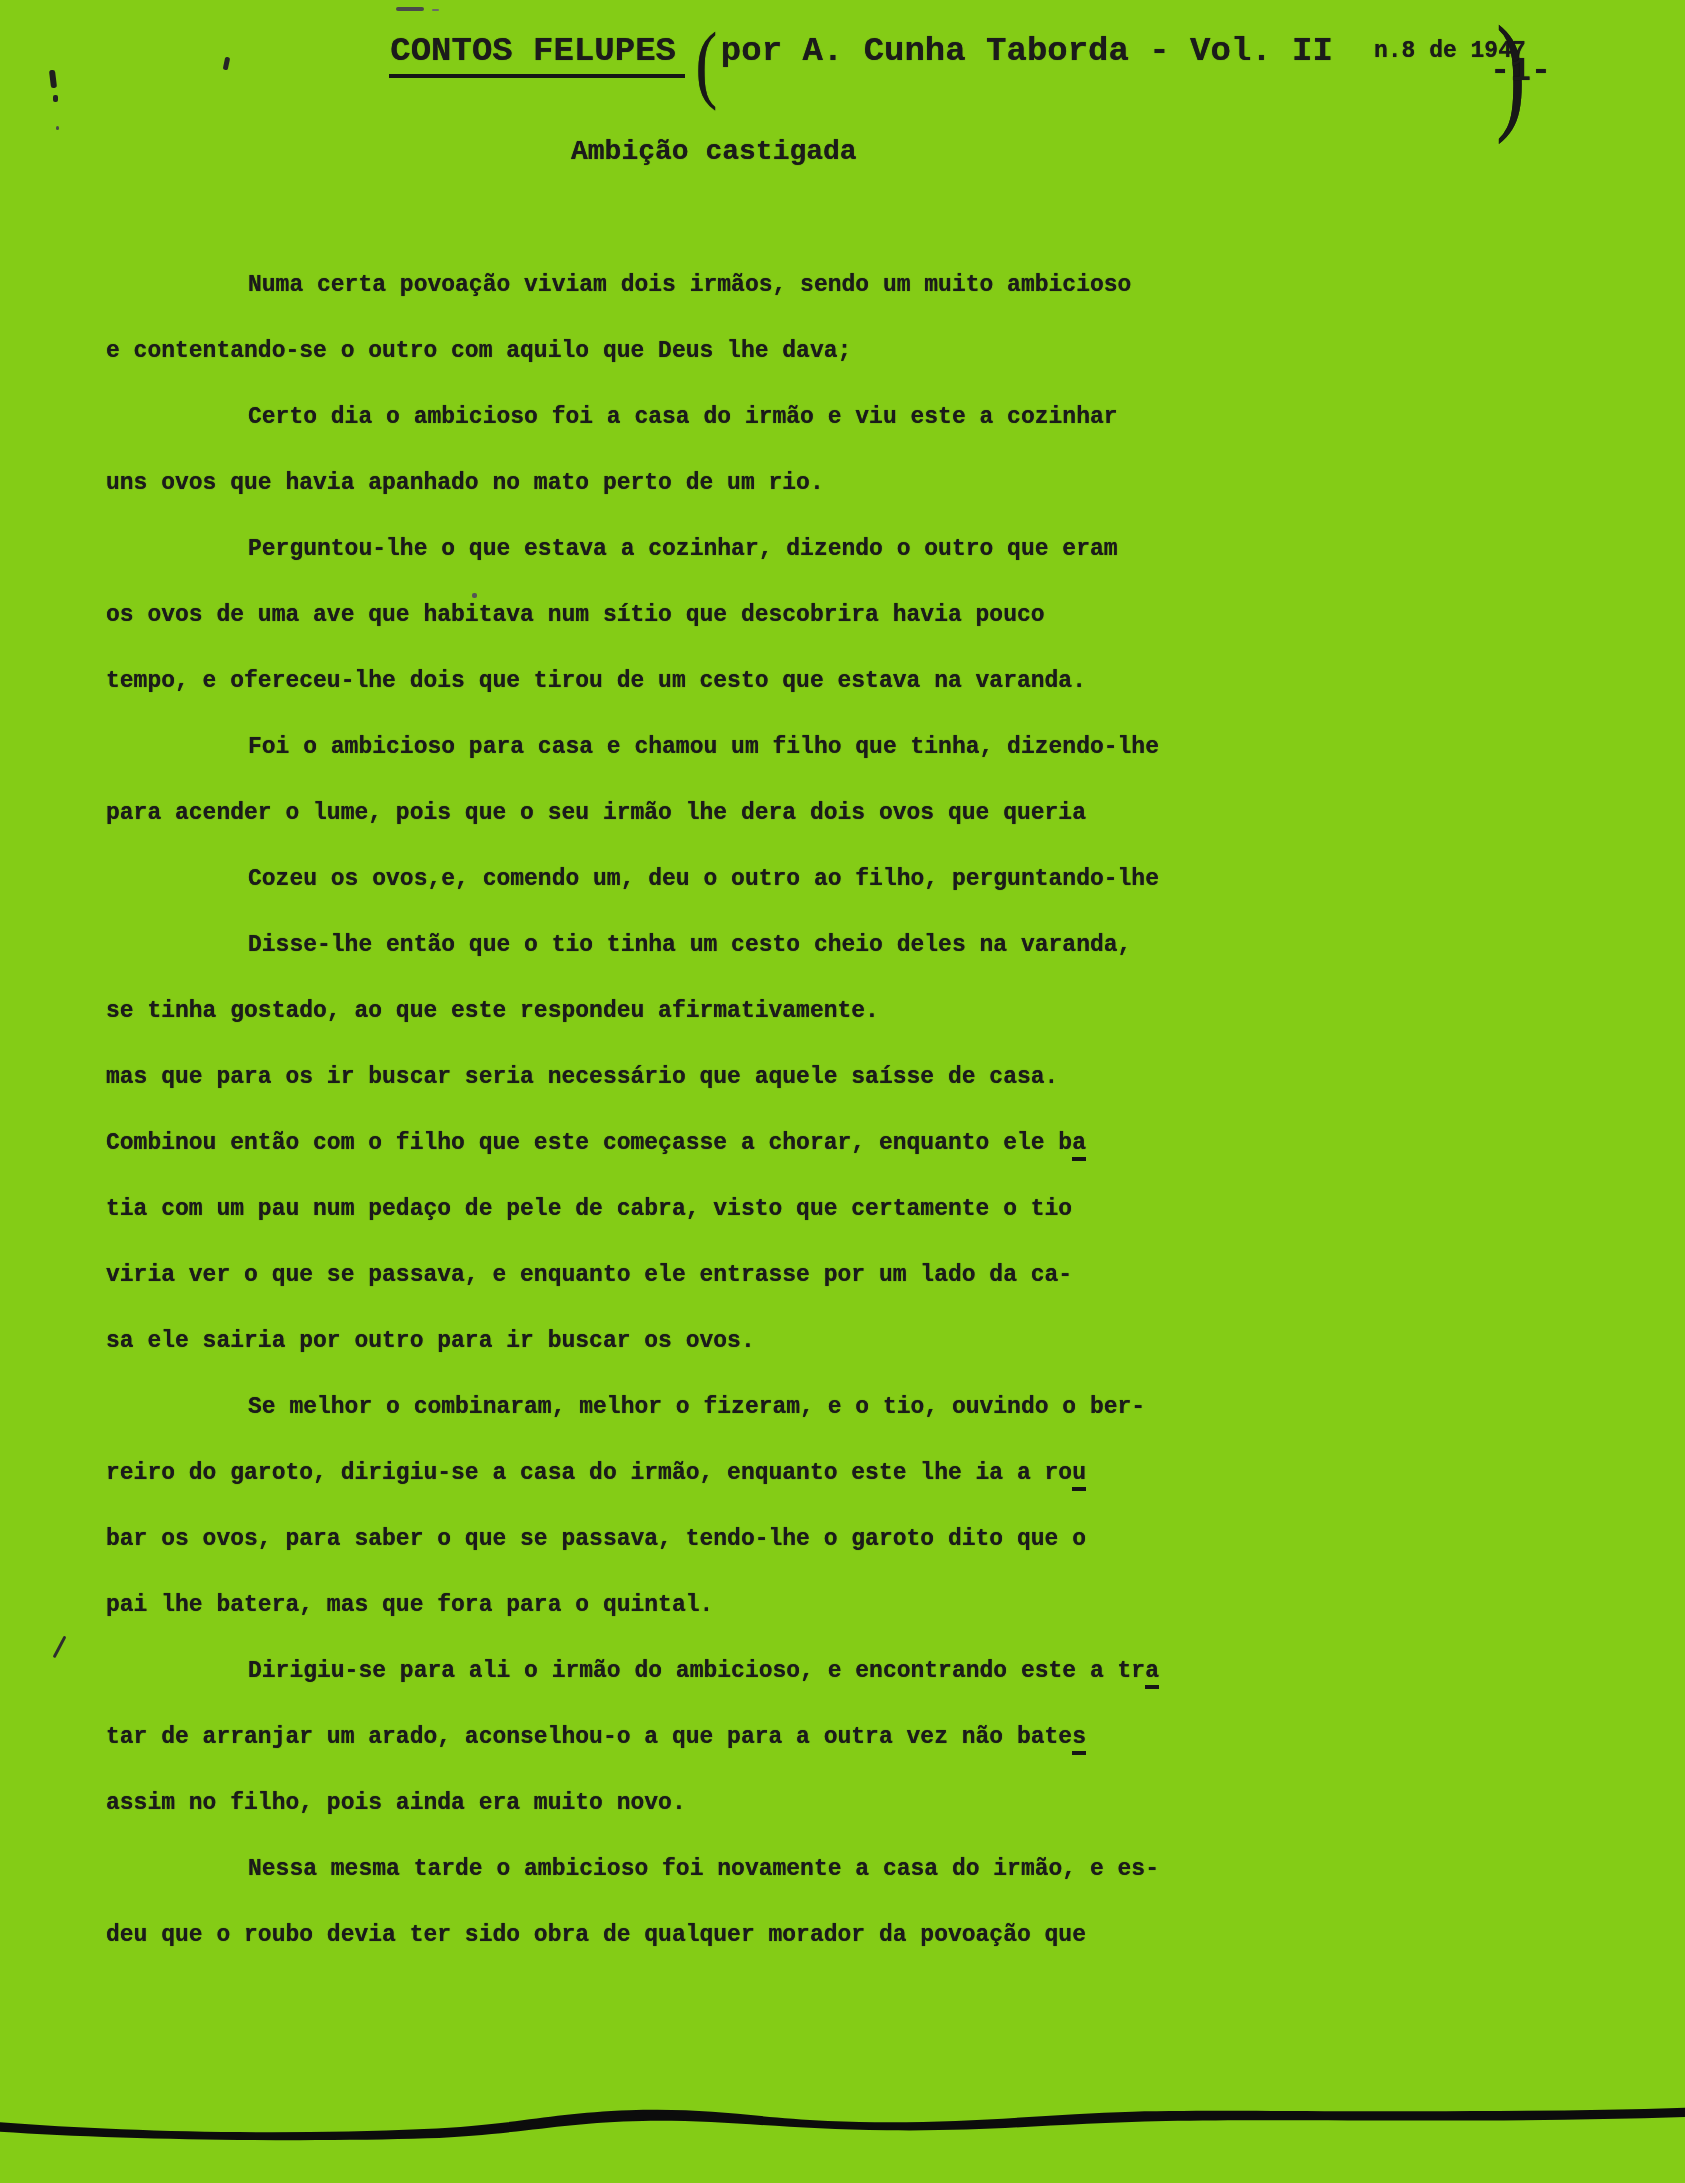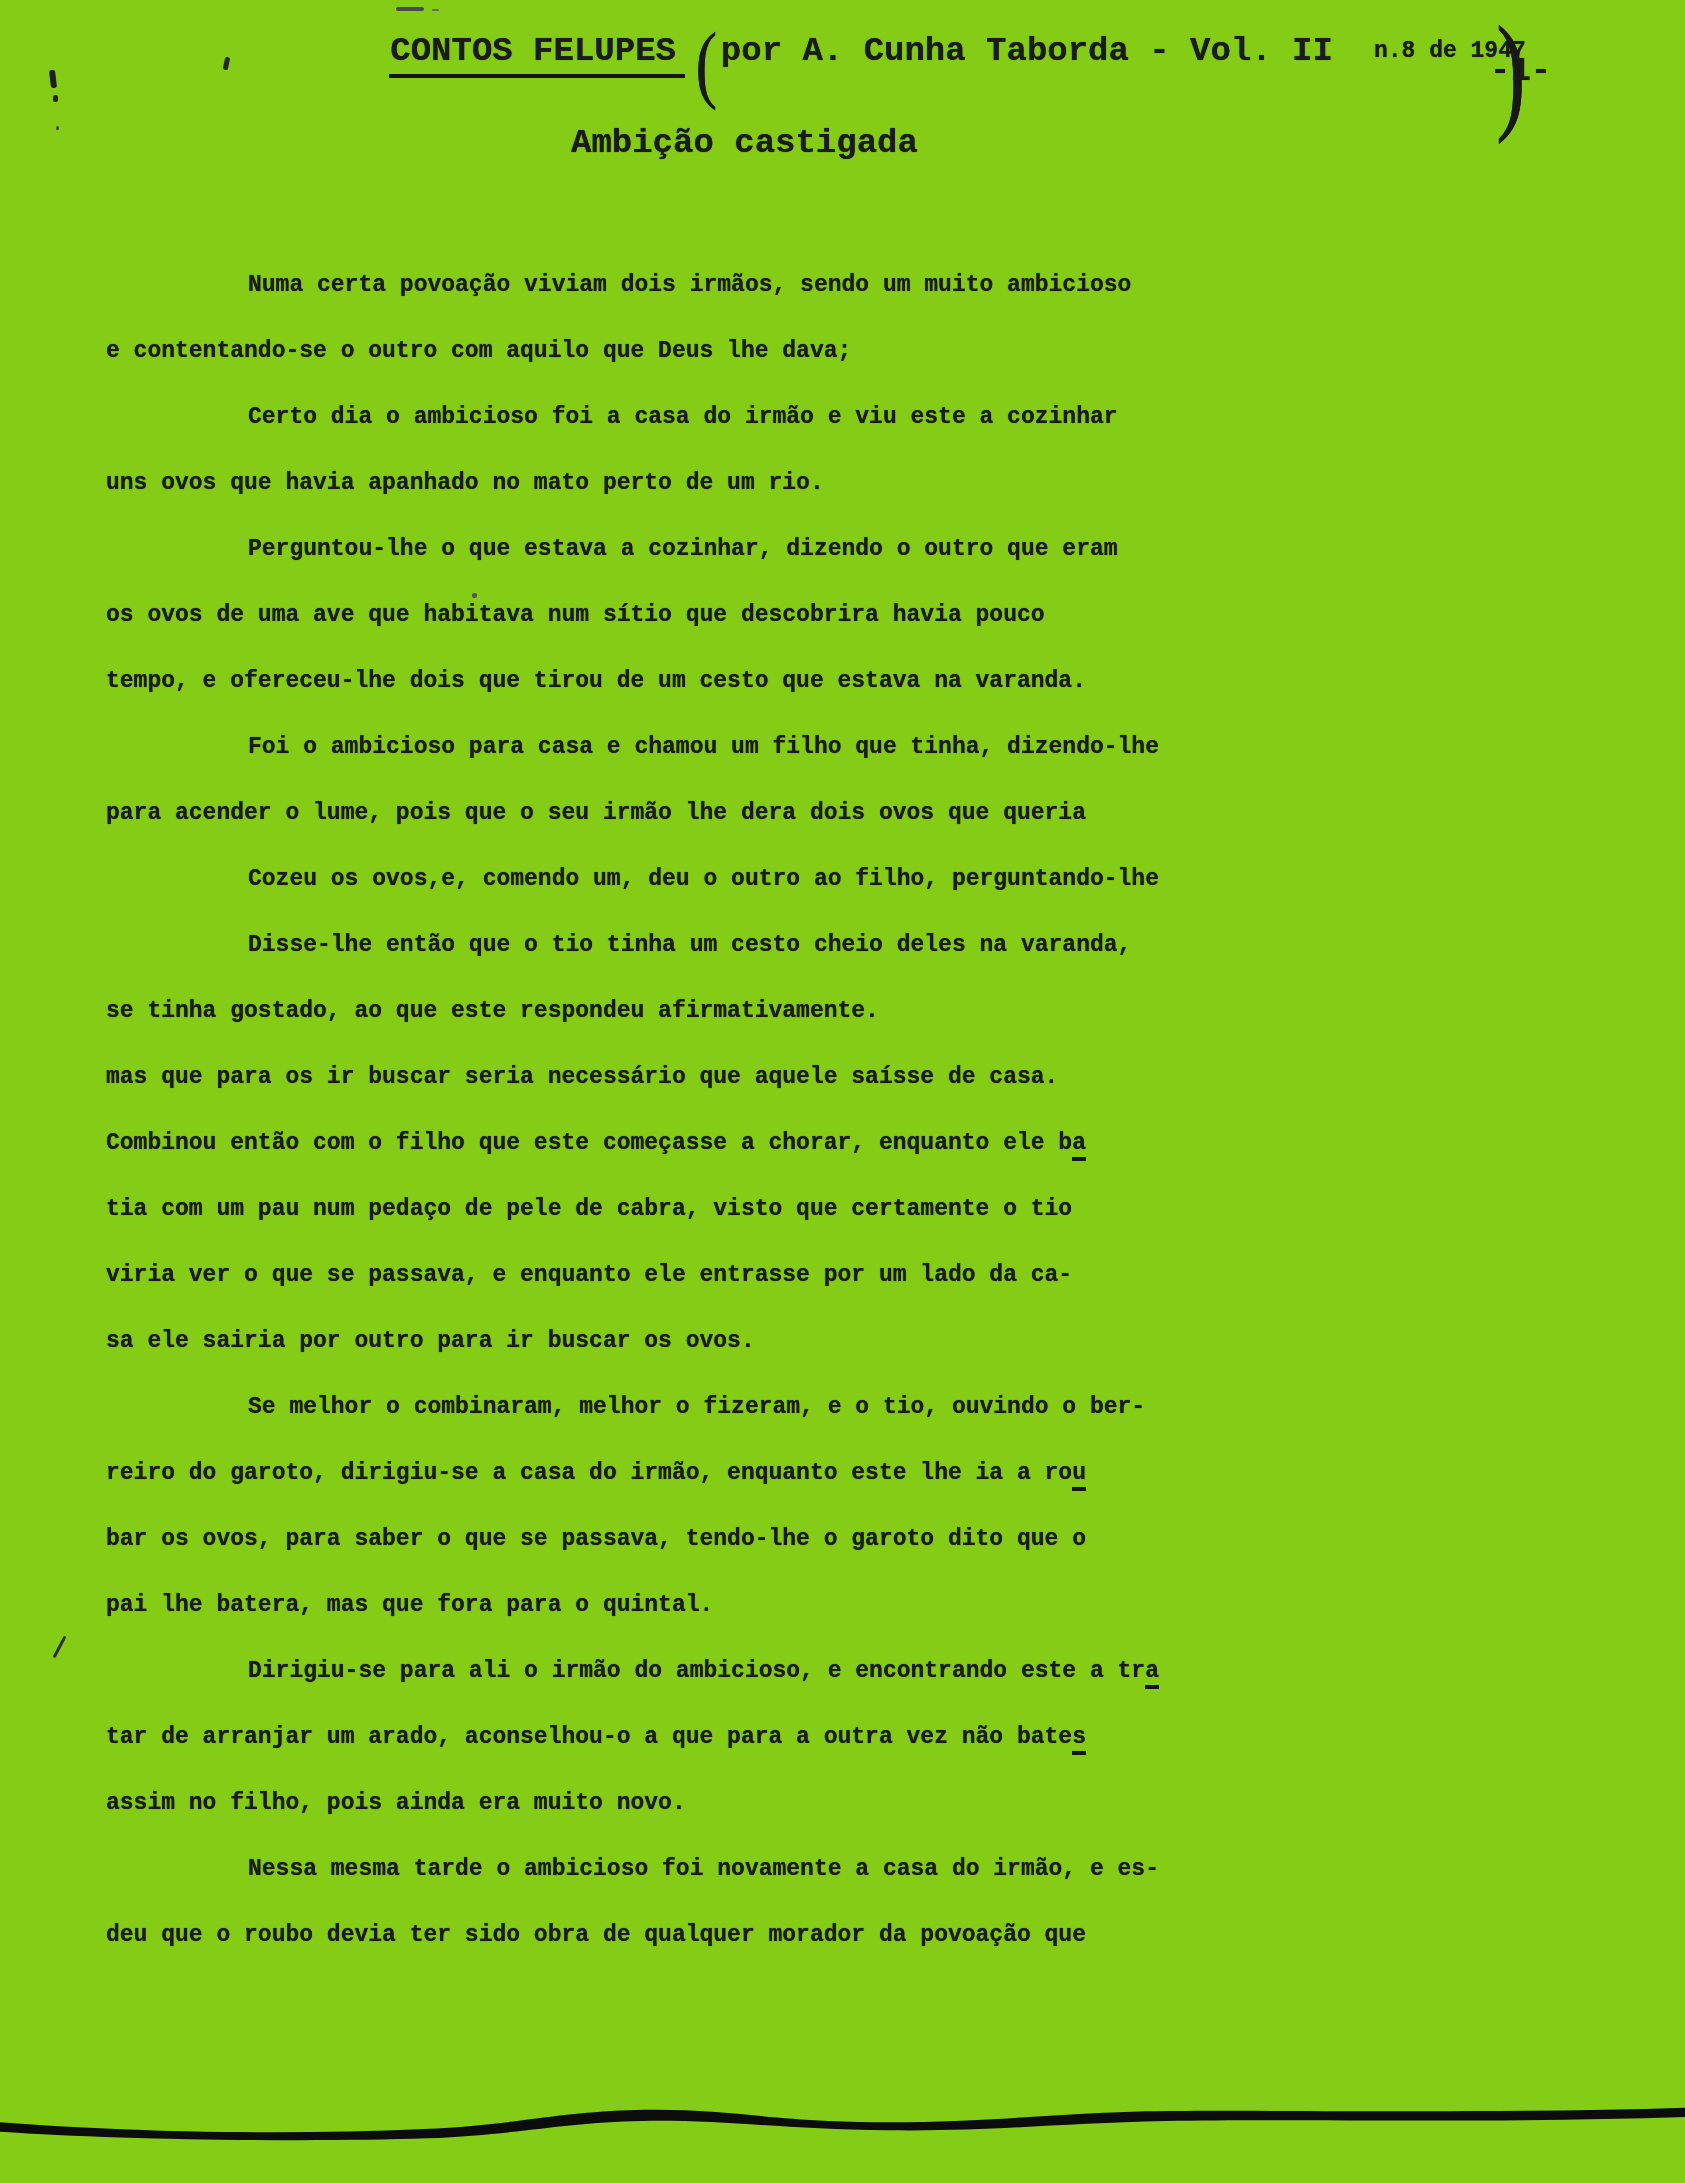--- a/index.html
+++ b/index.html
@@ -25,21 +25,21 @@
     padding:0 9.3px 2.6px 1.3px;
     margin-right:6.6px;
   }
   .paren{font-family:"Liberation Serif",serif;font-weight:400;color:#181818;}
   .paren-open{font-size:87px;line-height:69px;margin-top:-2.6px;transform:scaleX(.75);}
   .paren-close{font-size:131px;line-height:85px;margin-top:-1.3px;margin-left:4px;transform:scaleX(.68);}
   .byline-col{display:flex;flex-direction:row;}
   .byline-l1{font-size:34px;line-height:41px;}
   .byline-l2{font-size:23px;line-height:41px;text-align:right;transform:translateX(41px);}
   .page-num{position:absolute;left:1490px;top:52px;font-size:34px;}
-  .subtitle{position:absolute;left:571px;top:124px;font-size:34px;white-space:pre;}
+  .subtitle{position:absolute;left:571px;top:136px;font-size:28px;white-space:pre;}
   
   .body-text{
     position:absolute;left:106px;top:252px;width:1543px;
     font-size:23px;
   }
   .line{height:66px;line-height:66px;white-space:pre;}
   .line.indent{padding-left:142px;}
   .cont{border-bottom:4.6px solid #161616;padding-bottom:1.3px;}
   
   .artifact{position:absolute;background:#3a3a3a;border-radius:2px;}

